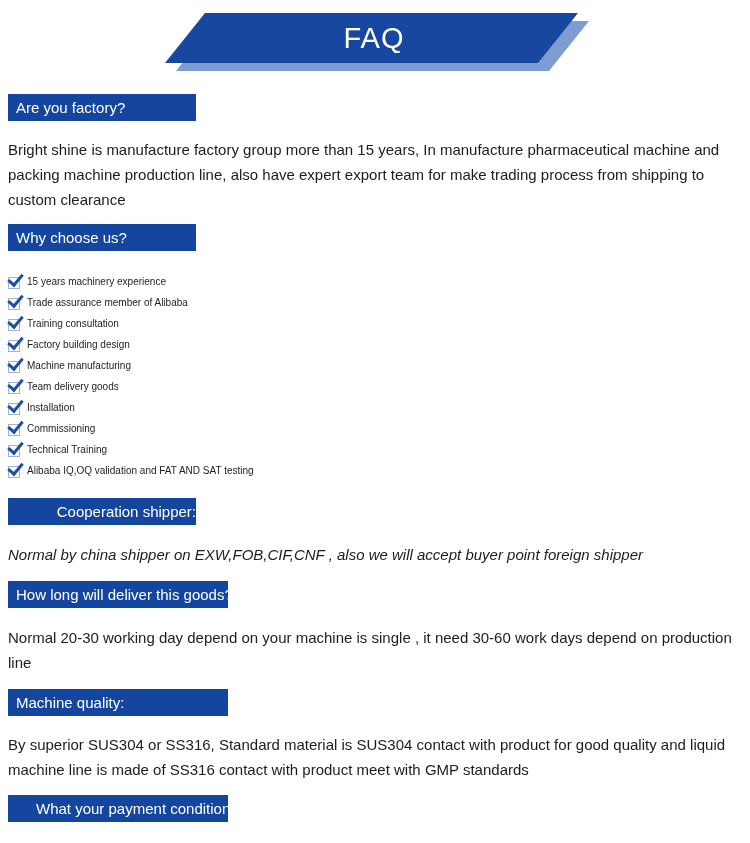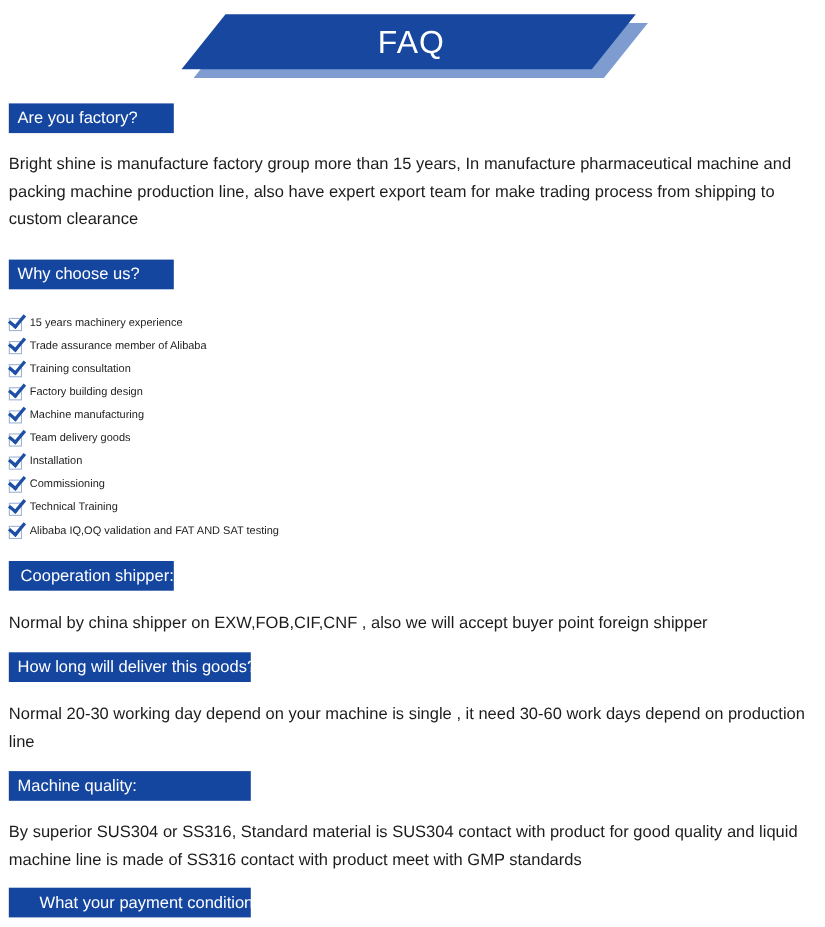--- a/index.html
+++ b/index.html
@@ -20,36 +20,36 @@
   .section-heading {
     box-sizing:border-box;
     margin-left:8px;
     height:27px; line-height:27px;
     padding-left:8px;
     background:#15469F;
     color:#ffffff;
     font-size:15px;
     white-space:nowrap; overflow:hidden;
   }
-  .heading-narrow { width:150px; }
+  .heading-narrow { width:188px; }
   .heading-wide   { width:220px; }
   
   .para {
     margin:16px 12px 0 8px;
     font-size:15px; line-height:25px;
     color:#1c1c1c;
   }
   
   .h-factory   { margin-top:22px; }
-  .h-why       { margin-top:24px; }
+  .h-why       { margin-top:12px; }
   .h-shipper   { margin-top:17px;text-align:right; }
   .h-delivery  { margin-top:14px; }
   .h-quality   { margin-top:14px; }
   .h-payment   { margin-top:13px;padding-left:28px; }
-  .p-shipper   { margin-top:17px; }
+  .p-shipper   { margin-top:17px;font-style:italic; }
   .p-delivery  { margin-top:17px; }
   .p-quality   { margin-top:16px; }
   .p-payment   { margin-top:17px; }
   
   .checklist {
     list-style:none;
     margin:20px 12px 0 8px; padding:0;
   }
   .check-item {
     display:flex; align-items:center;

